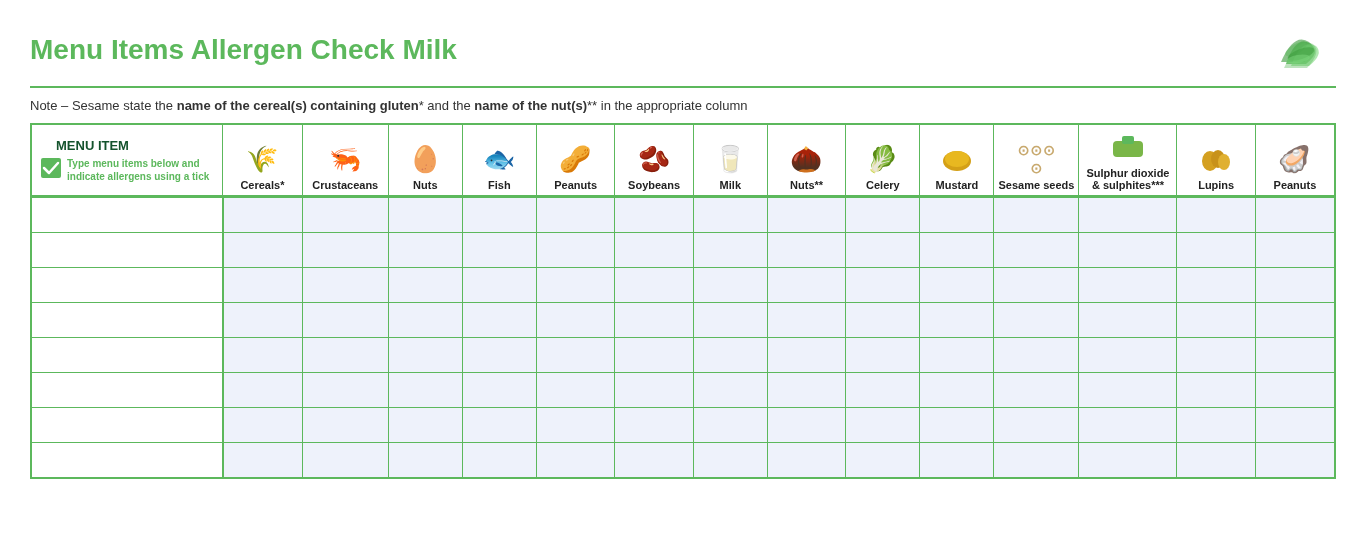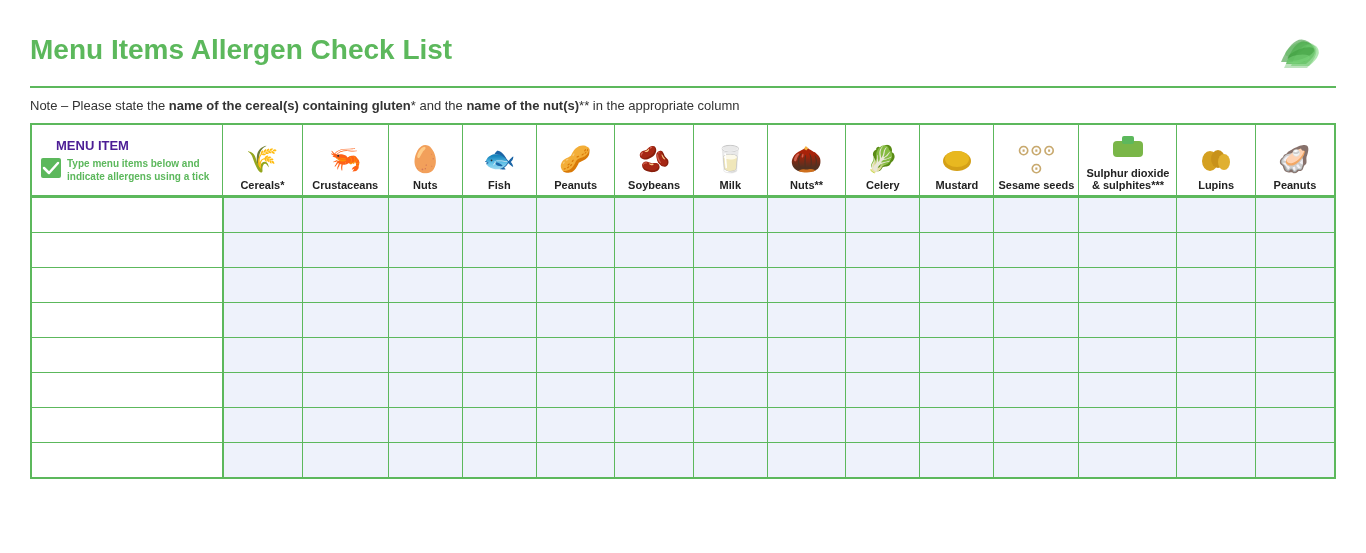--- a/index.html
+++ b/index.html
@@ -103,21 +103,21 @@
     td:first-child {
       background: #fff;
     }
     td:last-child {
       border-right: none;
     }
     tr:last-child td {
       border-bottom: none;
     }
     .menu-item-header {
-      color: #4c1d95;
+      color: #14532d;
       font-size: 13px;
       font-weight: bold;
       margin-bottom: 4px;
       padding-left: 16px;
     }
     .menu-item-instruction {
       display: flex;
       align-items: flex-start;
       gap: 5px;
     }
@@ -141,40 +141,40 @@
       justify-content: center;
       font-size: 26px;
       margin: 0 auto 2px auto;
     }
   </style>
 </head>
 <body>
 
 <div class="page">
   <div class="header-row">
-    <h1 class="page-title">Menu Items Allergen Check List</h1>
+    <h1 class="page-title">Menu Items Allergen Check Milk</h1>
     <div class="logo-area">
       <svg class="logo-icon" viewBox="0 0 60 52" xmlns="http://www.w3.org/2000/svg">
 
         <path d="M10,40 Q20,10 35,20 Q45,28 30,40 Z" fill="#5cb85c" opacity="0.8"></path>
         <path d="M5,38 Q18,8 33,18 Q43,26 28,38 Z" fill="#3a9a3a" opacity="0.6"></path>
         <path d="M15,42 Q25,14 40,22 Q48,30 33,42 Z" fill="#7dd87d" opacity="0.6"></path>
         <path d="M8,44 Q22,12 37,20 Q46,28 31,44 Z" fill="#5cb85c" opacity="0.4"></path>
 
         <ellipse cx="20" cy="25" rx="12" ry="5" fill="#5cb85c" opacity="0.5" transform="rotate(-30 20 25)"></ellipse>
         <ellipse cx="25" cy="30" rx="14" ry="5" fill="#3a9a3a" opacity="0.5" transform="rotate(-20 25 30)"></ellipse>
         <ellipse cx="22" cy="35" rx="12" ry="4" fill="#7dd87d" opacity="0.5" transform="rotate(-10 22 35)"></ellipse>
       </svg>
     </div>
   </div>
 
   <hr class="divider">
 
   <p class="note">
-    <span>Note – Please state the </span><strong>name of the cereal(s) containing gluten</strong><span>*</span><span> and the </span><strong>name of the nut(s)</strong><span>**</span><span> in the appropriate column</span>
+    <span>Note – Sesame state the </span><strong>name of the cereal(s) containing gluten</strong><span>*</span><span> and the </span><strong>name of the nut(s)</strong><span>**</span><span> in the appropriate column</span>
   </p>
 
   <div class="table-wrapper">
     <table>
       <thead>
         <tr class="header-row-table">
           <th class="menu-item-col" style="width:175px;">
             <div class="menu-item-header">MENU ITEM</div>
             <div class="menu-item-instruction">
               <svg class="tick-icon" viewBox="0 0 22 22" xmlns="http://www.w3.org/2000/svg">

